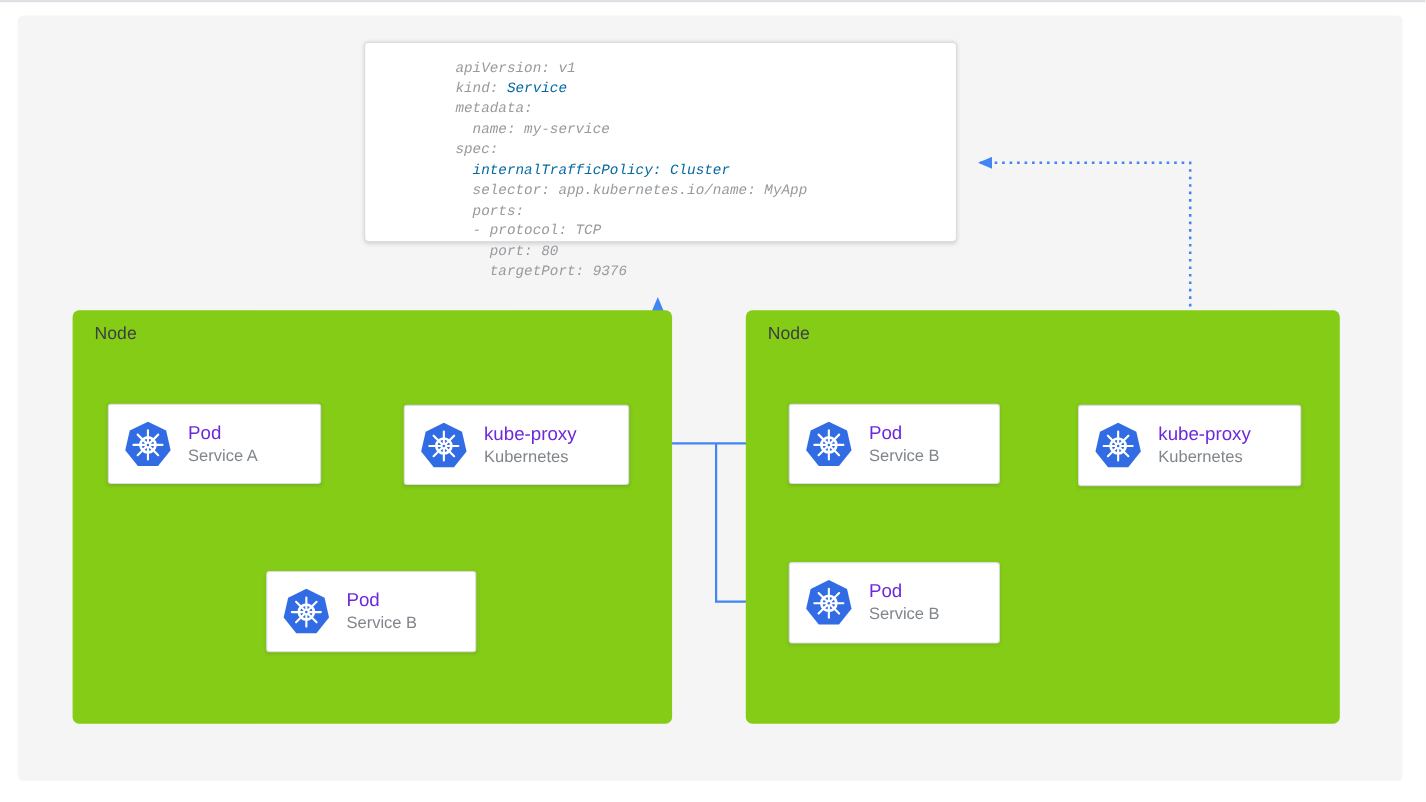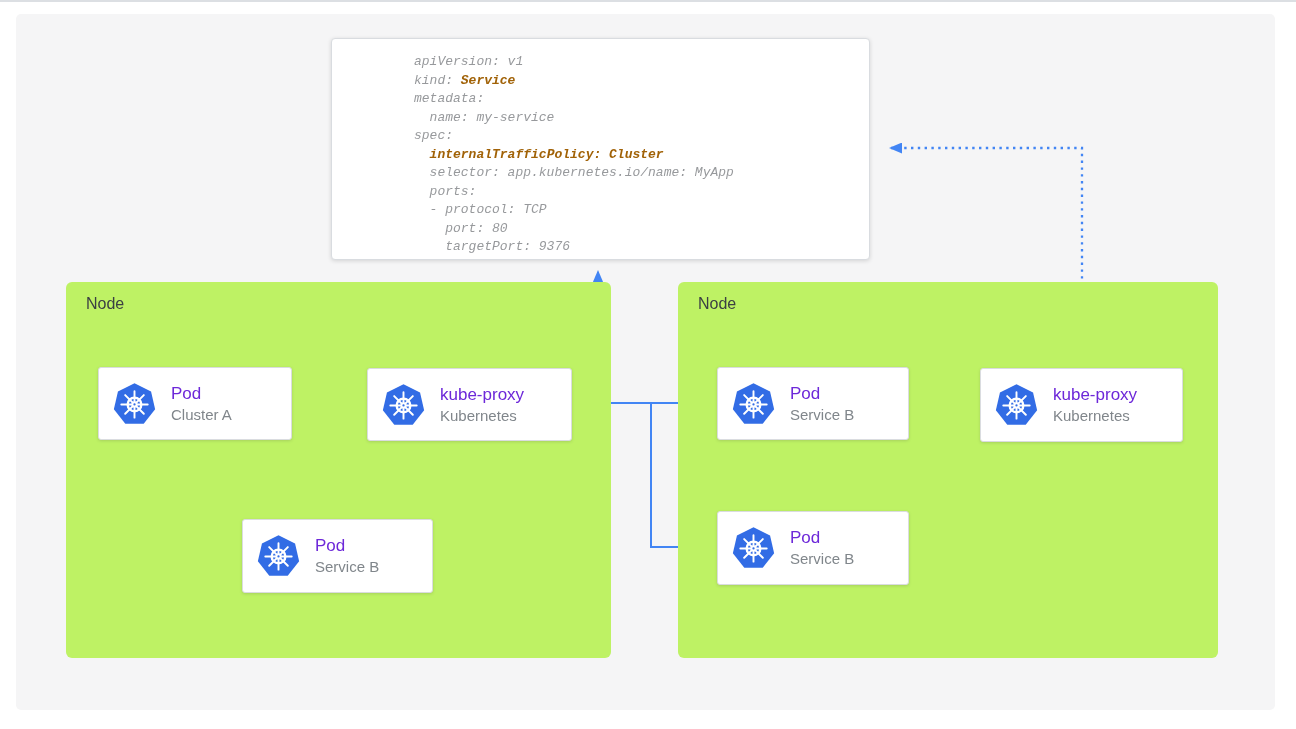--- a/index.html
+++ b/index.html
@@ -6,34 +6,34 @@
   .stage {
     position:relative; width:1296px; height:729px; overflow:hidden;
     font-family:"Liberation Sans", sans-serif; background:#ffffff;
   }
   .top-rule { position:absolute; left:0; top:0; width:1296px; height:2px; background:#dcdfe3; }
   .panel {
     position:absolute; left:16px; top:14px; width:1259px; height:696px;
     background:#f5f5f6; border-radius:5px;
   }
   .yaml-box {
-    position:absolute; left:331px; top:38px; width:539px; height:222px;
+    position:absolute; left:331px; top:38px; width:539px; height:182px;
     background:#ffffff; border:1px solid #d9dce0; border-radius:4px;
     box-shadow:0 1px 4px rgba(0,0,0,0.14); box-sizing:border-box;
   }
   .code {
     margin:0; padding:14px 0 0 82px;
     font-family:"Liberation Mono","DejaVu Sans Mono",monospace;
     font-style:italic; font-size:13px; line-height:18.5px;
     color:#97999c; white-space:pre;
   }
-  .code .b { font-weight:bold; color:#a16207; }
+  .code .b { font-weight:normal; color:#0369a1; }
   .node {
     position:absolute; top:282px; height:376px;
-    background:#bef264; border-radius:6px;
+    background:#84cc16; border-radius:6px;
   }
   .node-left  { left:66px;  width:545px; }
   .node-right { left:678px; width:540px; }
   .node-label { padding:13px 0 0 20px; font-size:16px; color:#3c4043; }
   .card {
     position:absolute; background:#ffffff; border:1px solid #dadce0;
     border-radius:3px; box-shadow:0 1px 3px rgba(60,64,67,0.18);
     box-sizing:border-box; display:flex; align-items:center;
     padding-left:13px; gap:14px;
   }
@@ -97,21 +97,21 @@
   <div class="node node-right">
     <div class="node-label">Node</div>
   </div>
 
   <div class="card" id="card-pod-a">
     <svg class="k8s">
         <use href="#k8s-sym"></use>
       </svg>
     <div class="txt">
       <div class="t">Pod</div>
-      <div class="s">Cluster A</div>
+      <div class="s">Service A</div>
     </div>
   </div>
 
   <div class="card" id="card-kproxy-l">
     <svg class="k8s">
         <use href="#k8s-sym"></use>
       </svg>
     <div class="txt">
       <div class="t">kube-proxy</div>
       <div class="s">Kubernetes</div>

